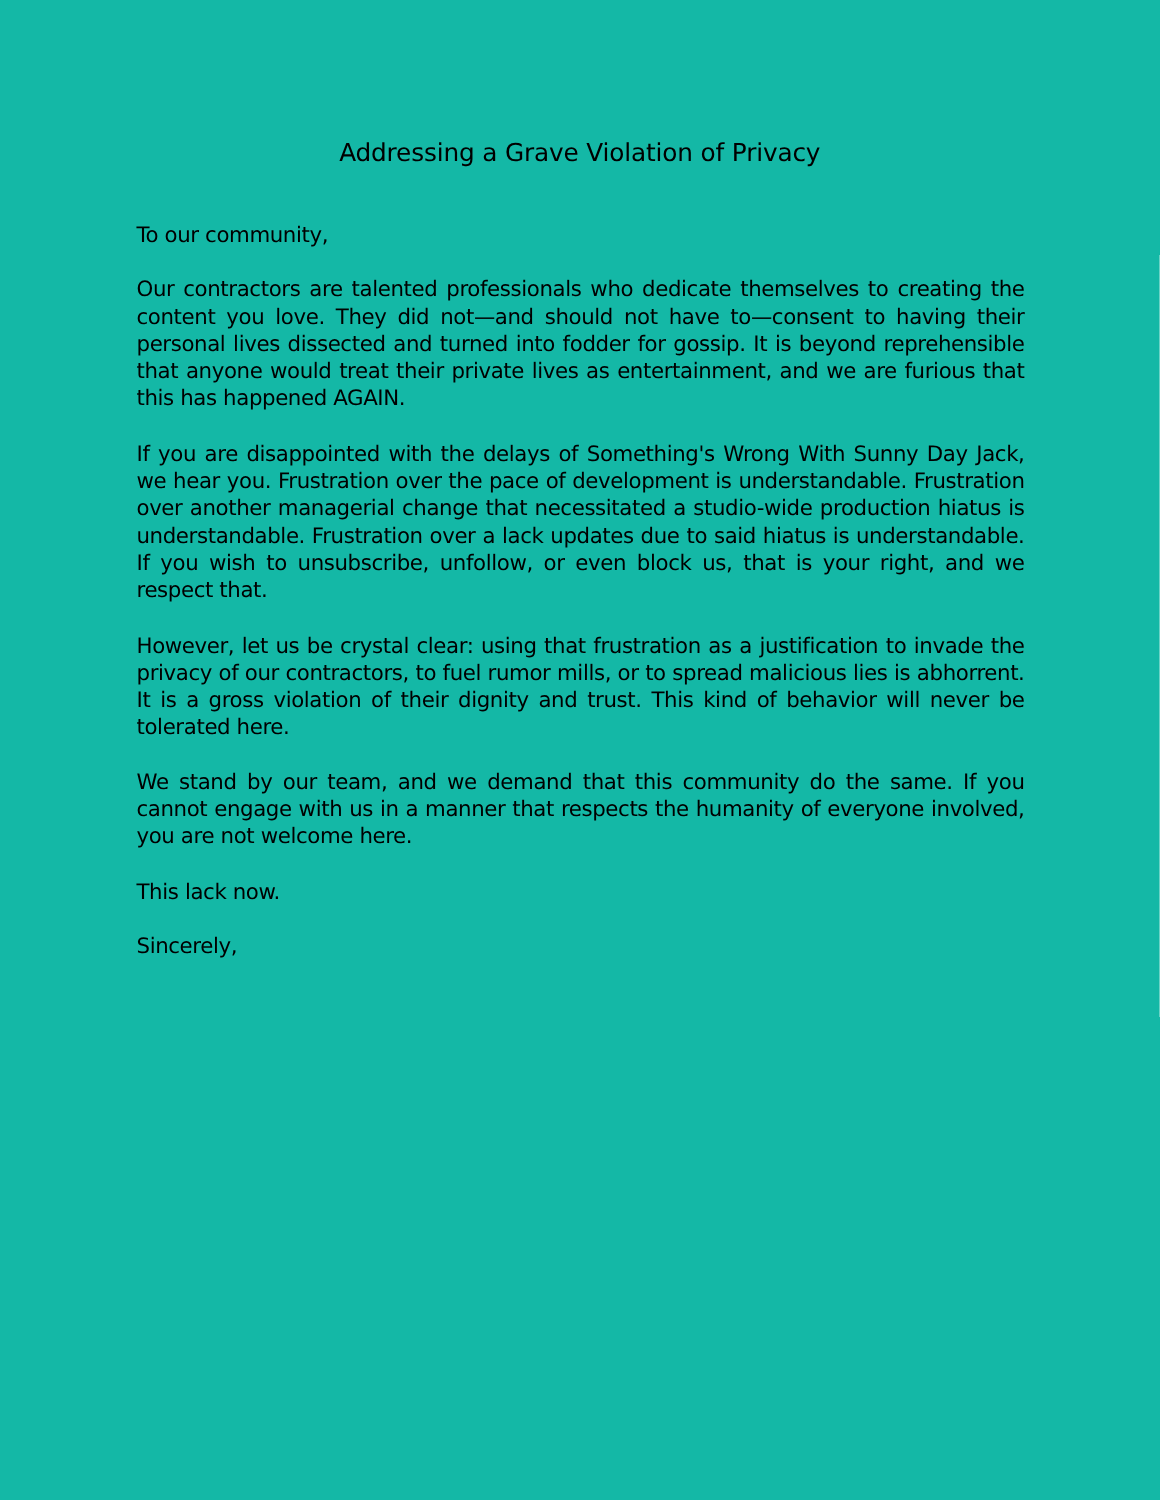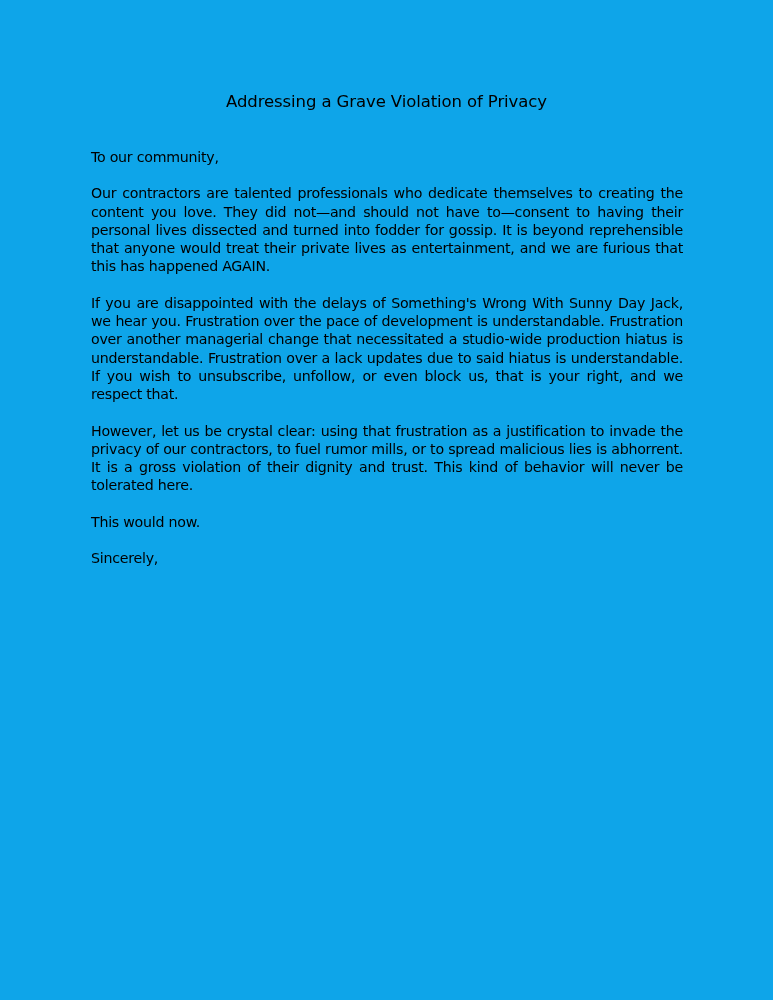--- a/index.html
+++ b/index.html
@@ -13,21 +13,21 @@
     position: relative;
     overflow: hidden;
     color: #000000;
     font-family: "DejaVu Sans", sans-serif;
   }
   .page {
     position: absolute;
     left: 0; top: 0;
     width: 773px;
     height: 1000px;
-    background: #0ea5e9;
+    background: #14b8a6;
   }
   .title {
     position: absolute;
     top: 91px;
     left: 0;
     width: 773px;
     text-align: center;
     font-size: 16.5px;
     line-height: 22px;
     letter-spacing: -0.1px;
@@ -54,16 +54,17 @@
 <body>
 
 <div class="page">
   <h1 class="title">Addressing a Grave Violation of Privacy</h1>
 
   <div class="body">
     <p class="short">To our community,</p>
     <p>Our contractors are talented professionals who dedicate themselves to creating the content you love. They did not—and should not have to—consent to having their personal lives dissected and turned into fodder for gossip. It is beyond reprehensible that anyone would treat their private lives as entertainment, and we are furious that this has happened AGAIN.</p>
     <p>If you are disappointed with the delays of Something's Wrong With Sunny Day Jack, we hear you. Frustration over the pace of development is understandable. Frustration over another managerial change that necessitated a studio-wide production hiatus is understandable. Frustration over a lack updates due to said hiatus is understandable. If you wish to unsubscribe, unfollow, or even block us, that is your right, and we respect that.</p>
     <p>However, let us be crystal clear: using that frustration as a justification to invade the privacy of our contractors, to fuel rumor mills, or to spread malicious lies is abhorrent. It is a gross violation of their dignity and trust. This kind of behavior will never be tolerated here.</p>
-    <p class="short">This would now.</p>
+    <p>We stand by our team, and we demand that this community do the same. If you cannot engage with us in a manner that respects the humanity of everyone involved, you are not welcome here.</p>
+    <p class="short">This lack now.</p>
     <p class="short">Sincerely,</p>
   </div>
 </div>
 
 </body></html>

